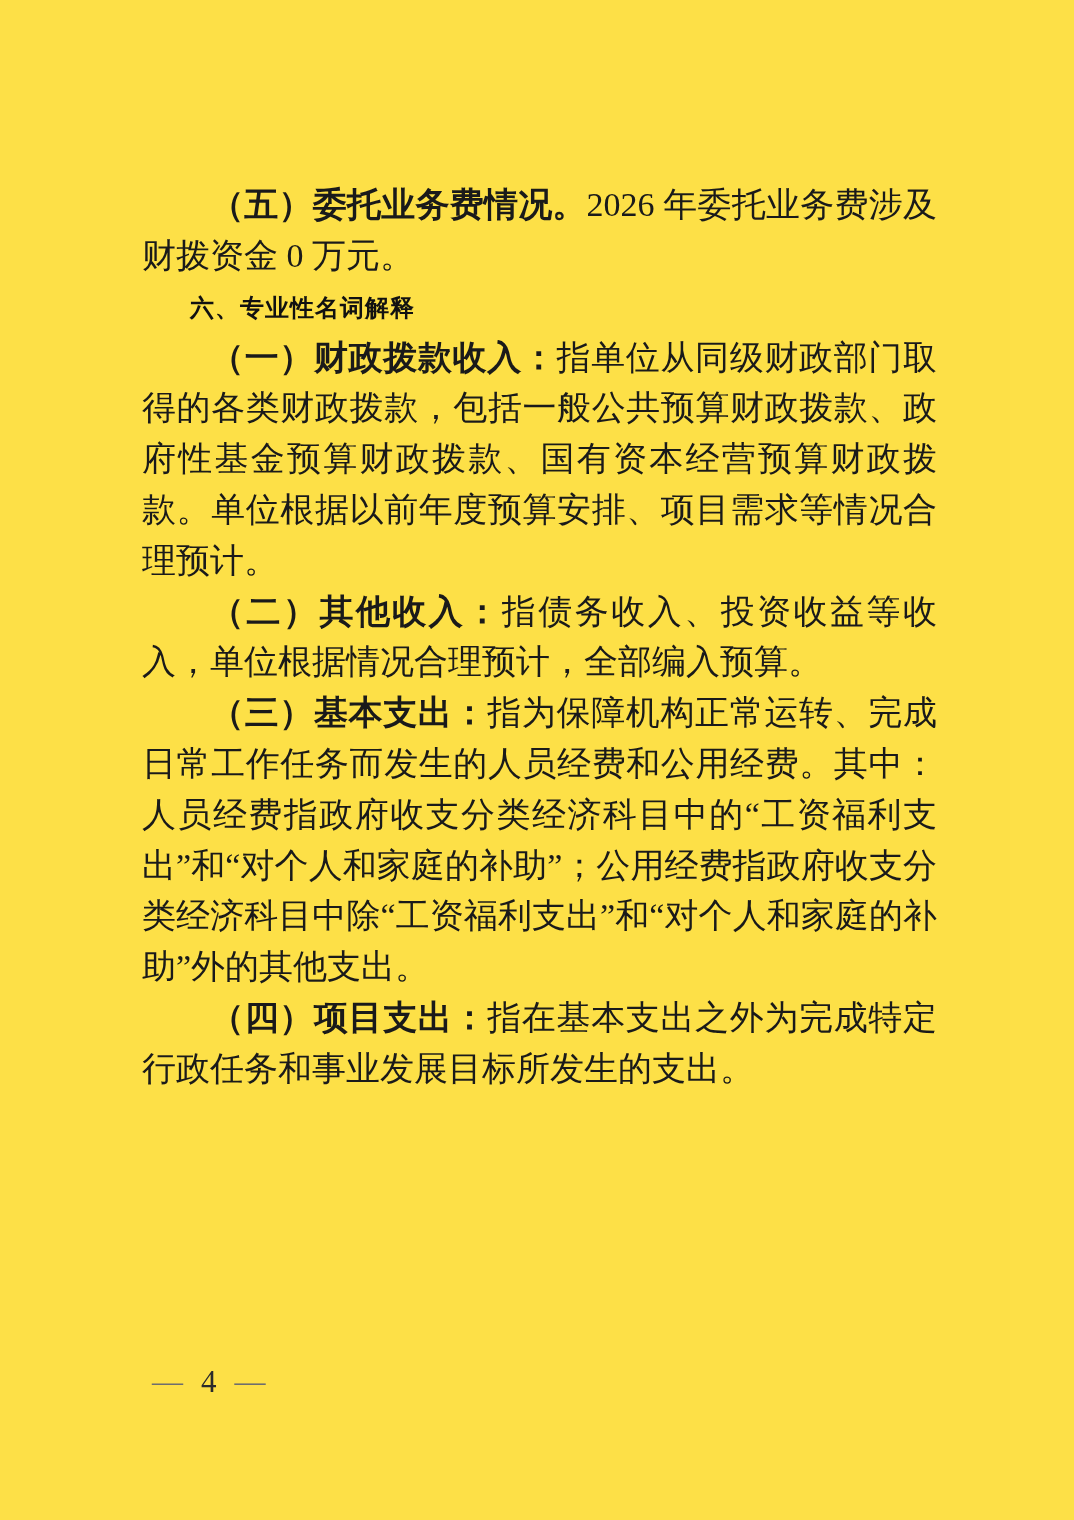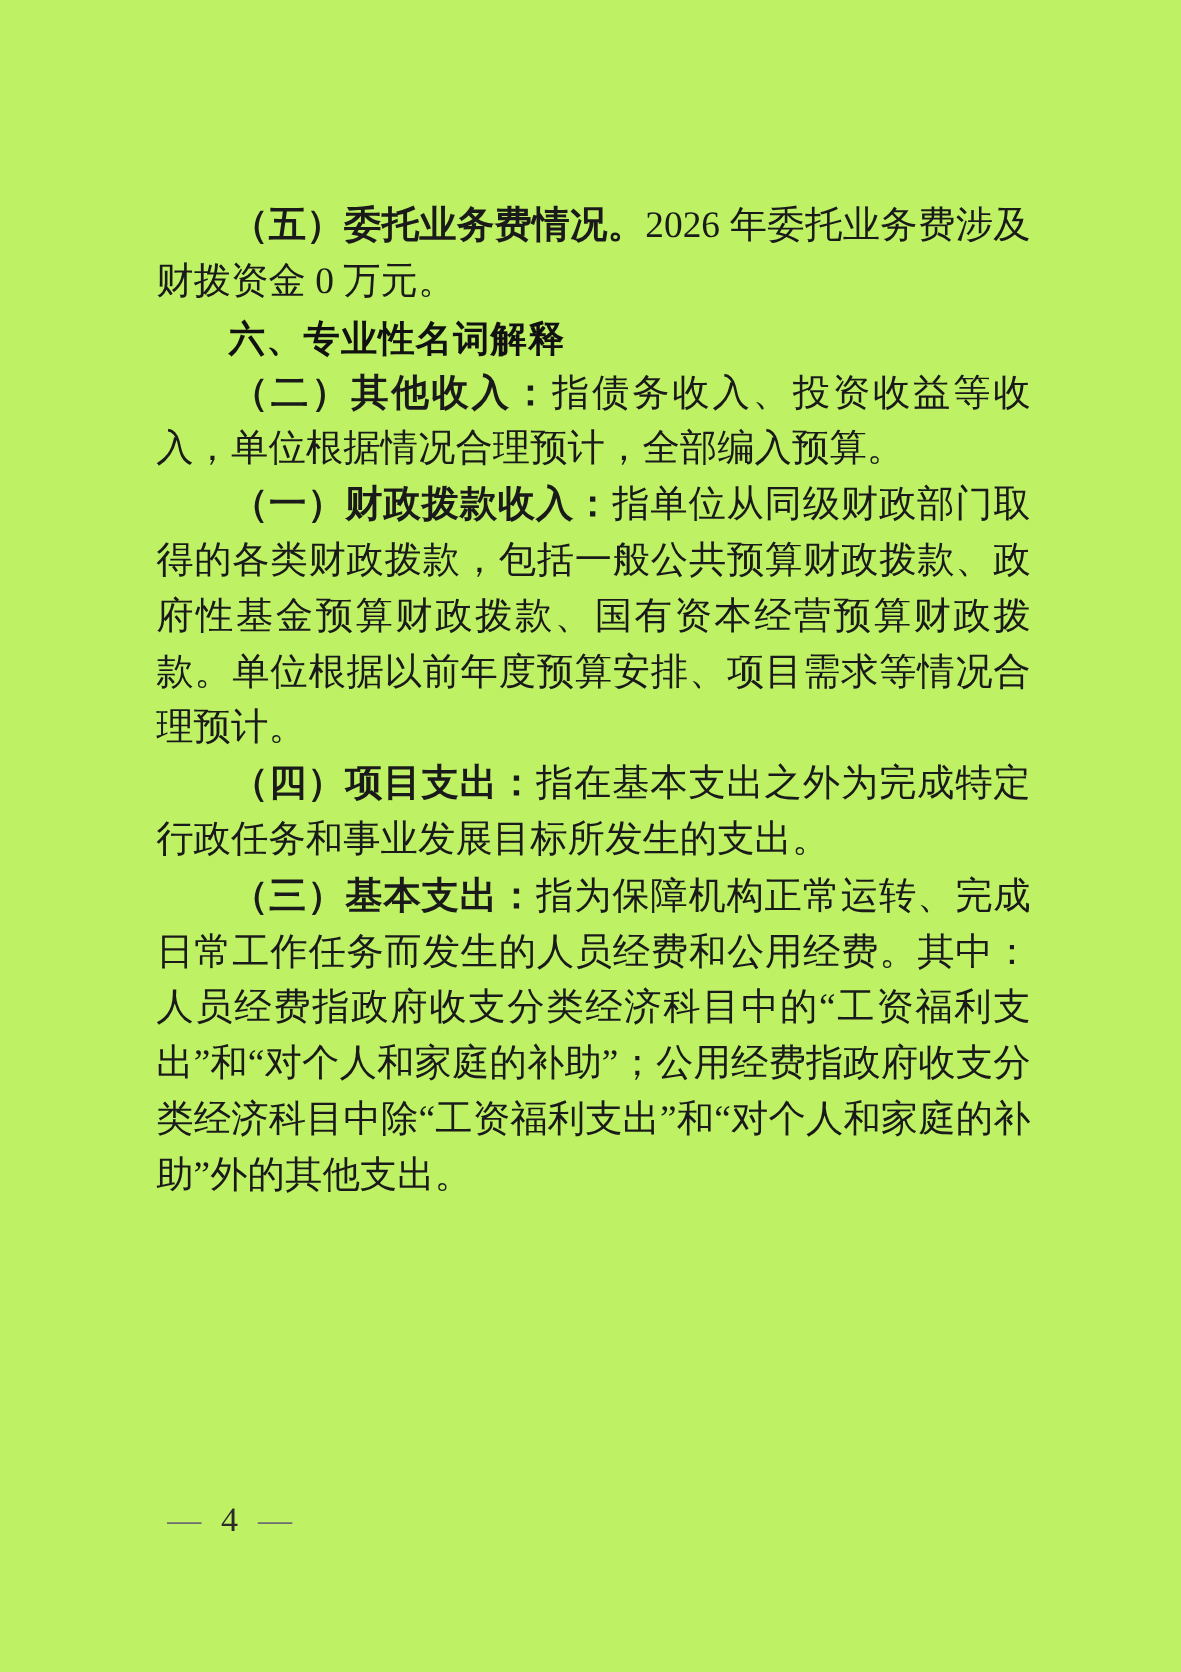--- a/index.html
+++ b/index.html
@@ -4,21 +4,21 @@
 <style>
   html, body {
     margin: 0;
     padding: 0;
     background: #ffffff;
   }
   .page {
     position: relative;
     width: 1074px;
     height: 1520px;
-    background: #bef264;
+    background: #fde047;
     overflow: hidden;
     font-family: "Liberation Serif", "DejaVu Serif", serif;
     color: #1a1a1a;
   }
   .content {
     position: absolute;
     left: 142px;
     top: 180px;
     width: 795px;
     font-size: 34px;
@@ -31,21 +31,21 @@
     word-break: break-all;
   }
   .para .lead {
     font-weight: 700;
   }
   .heading {
     margin: 0;
     text-indent: 2em;
     font-family: "Liberation Sans", "DejaVu Sans", sans-serif;
     font-weight: 700;
-    font-size: 33px;
+    font-size: 24px;
     line-height: 51px;
     letter-spacing: 1px;
     color: #111111;
     text-align: left;
   }
   .page-footer {
     position: absolute;
     left: 142px;
     top: 1362px;
     font-size: 31px;
@@ -66,26 +66,26 @@
 <body>
 
 <div class="page">
   <main class="content">
 
     <p class="para"><b class="lead">（五）委托业务费情况。</b><span>2026 年委托业务费涉及财拨资金 0 万元。</span></p>
 
     <h2 class="heading">六、专业性名词解释</h2>
 
     <div id="definitions">
+  <p class="para"><b class="lead">（一）财政拨款收入：</b><span>指单位从同级财政部门取得的各类财政拨款，包括一般公共预算财政拨款、政府性基金预算财政拨款、国有资本经营预算财政拨款。单位根据以前年度预算安排、项目需求等情况合理预计。</span></p>
+
   <p class="para"><b class="lead">（二）其他收入：</b><span>指债务收入、投资收益等收入，单位根据情况合理预计，全部编入预算。</span></p>
 
-  <p class="para"><b class="lead">（一）财政拨款收入：</b><span>指单位从同级财政部门取得的各类财政拨款，包括一般公共预算财政拨款、政府性基金预算财政拨款、国有资本经营预算财政拨款。单位根据以前年度预算安排、项目需求等情况合理预计。</span></p>
+  <p class="para"><b class="lead">（三）基本支出：</b><span>指为保障机构正常运转、完成日常工作任务而发生的人员经费和公用经费。其中：人员经费指政府收支分类经济科目中的“工资福利支出”和“对个人和家庭的补助”；公用经费指政府收支分类经济科目中除“工资福利支出”和“对个人和家庭的补助”外的其他支出。</span></p>
 
   <p class="para"><b class="lead">（四）项目支出：</b><span>指在基本支出之外为完成特定行政任务和事业发展目标所发生的支出。</span></p>
-
-  <p class="para"><b class="lead">（三）基本支出：</b><span>指为保障机构正常运转、完成日常工作任务而发生的人员经费和公用经费。其中：人员经费指政府收支分类经济科目中的“工资福利支出”和“对个人和家庭的补助”；公用经费指政府收支分类经济科目中除“工资福利支出”和“对个人和家庭的补助”外的其他支出。</span></p>
 
 </div>
 
   </main>
 
   <footer class="page-footer"><span class="dash">—</span><span class="num">4</span><span class="dash">—</span></footer>
 </div>
 
 </body></html>

